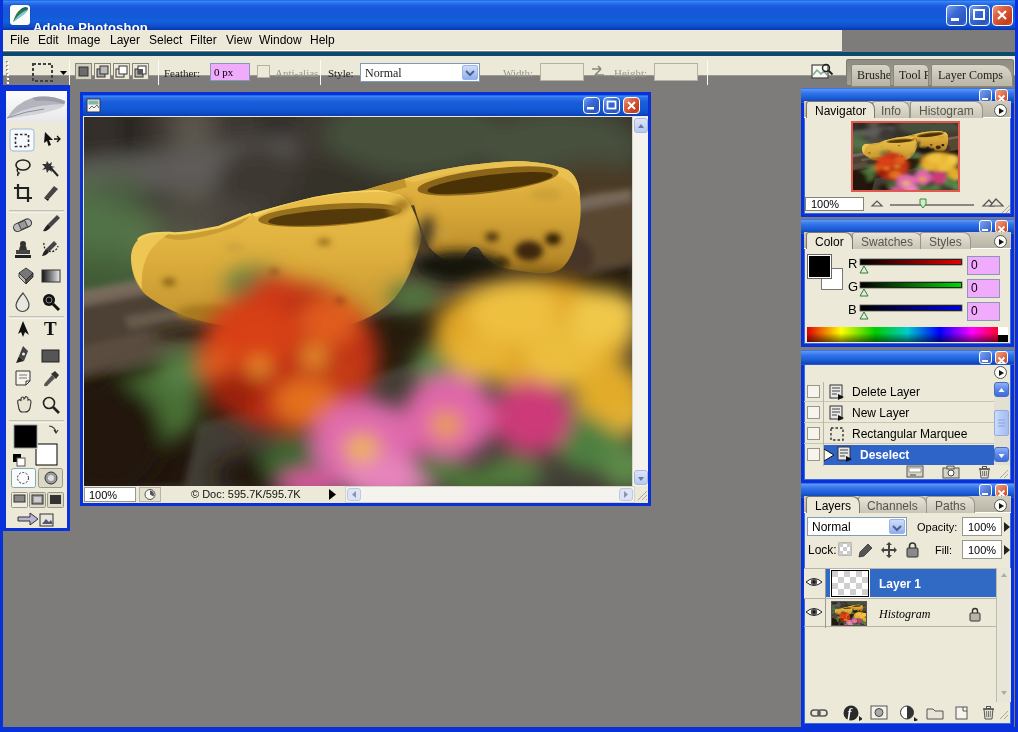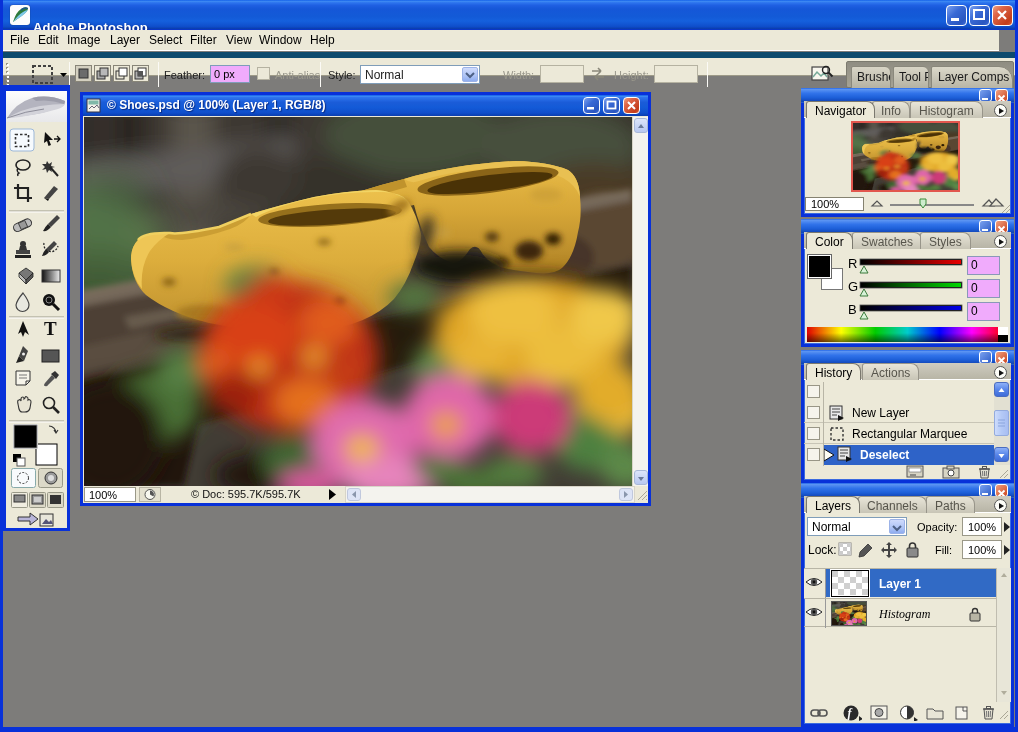--- a/index.html
+++ b/index.html
@@ -12,24 +12,24 @@
   border-left:3px solid #0831d9; border-right:3px solid #0831d9; border-bottom:5px solid #0831d9; z-index:50; pointer-events:none; }
 #titlebar { left:0; top:0; width:1018px; height:30px;
   background:linear-gradient(180deg,#0c59e8 0%,#3f8cf3 4%,#2d74ee 9%,#1e5fe2 18%,#1557d8 30%,#135ad7 55%,#1560dd 70%,#0f4ecb 88%,#0a3dae 96%,#0831d9 100%); }
 #titlebar .ttext { position:absolute; left:33px; top:20px; color:#fff; font-weight:bold; font-size:13px; text-shadow:1px 1px 2px #0a2a80; letter-spacing:0.2px; }
 .psicon { position:absolute; left:10px; top:5px; width:20px; height:20px; background:#fdfdfd; border-radius:3px; overflow:hidden; box-shadow:0 0 1px #123; }
 .capbtn { position:absolute; top:5px; width:21px; height:21px; border-radius:4px; border:1px solid #fff;
   background:linear-gradient(135deg,#7ba1ef 0%,#3969d5 40%,#2a56c0 80%,#3e6cd8 100%); color:#fff; }
 .capbtn.close { background:linear-gradient(135deg,#f0a080 0%,#dd6547 30%,#c43d1b 80%,#d95c36 100%); }
 .capbtn svg { position:absolute; left:0; top:0; }
 
-#menubar { left:0; top:30px; width:999px; height:21px; background:#ece9d8; border-bottom:1px solid #fff; }
+#menubar { left:0; top:30px; width:842px; height:21px; background:#ece9d8; border-bottom:1px solid #fff; }
 #menubar span { position:absolute; top:3px; font-size:12px; color:#000; }
 
-#optbar { left:3px; top:52px; width:1012px; height:24px; background:#ece9d8; border-top:6px solid #0c4a6e; border-bottom:1px solid #9d9a88; font-size:11px; color:#222; }
+#optbar { left:3px; top:52px; width:1012px; height:24px; background:#ece9d8; border-top:4px solid #0c4a6e; border-bottom:1px solid #9d9a88; font-size:11px; color:#222;font-family:Liberation Serif, serif; }
 .vsep { position:absolute; width:1px; background:#b8b5a2; border-right:1px solid #fbfaf6; }
 .optlabel { position:absolute; top:11px; color:#202020; }
 .optlabel.dis { color:#9a988c; }
 .xpfield { position:absolute; background:#f0abfc; border:1px solid #7f9db9; font-size:12px; color:#000; padding:1px 3px; }
 .xpfield.dis { background:#ece9d8; border-color:#b5b2a1; }
 
 
 .pal { position:absolute; background:#ece9d8; border:3px solid #0831d9; border-top:none; box-shadow:0 0 0 1px #3a6ae0 inset; }
 .pal-title { position:absolute; left:-3px; top:0; height:15px;
   background:linear-gradient(180deg,#2467e8 0%,#5a93f2 10%,#3173ea 35%,#1d5fd8 65%,#1246b8 90%,#2a66dd 100%); }
@@ -345,21 +345,20 @@
 </div>
 
 <div class="abs" id="docwin" style="left:80px; top:92px; width:571px; height:414px; border:3px solid #0831d9; background:#ece9d8;">
   <div class="abs" style="left:0; top:0; width:565px; height:21px;
     background:linear-gradient(180deg,#0c59e8 0%,#3f8cf3 6%,#2d74ee 12%,#1b5cd8 35%,#135ad7 60%,#0f4ecb 85%,#0a3dae 100%);">
     <svg class="abs" style="left:3px; top:2px;" width="17" height="17">
       <rect x="1" y="2" width="13" height="13" fill="#f4f2ea" stroke="#334"></rect>
       <rect x="2.5" y="3.5" width="10" height="4" fill="#7fb8a8"></rect>
       <path d="M3 12 l3 -3 l2 2 l3 -3 l2 3" stroke="#667" fill="none"></path>
     </svg>
-    <span style="position:absolute; left:24px; top:3px; color:#fff; font-weight:bold; font-size:12px; text-shadow:1px 1px 1px #0a2a80;">© Shoes.psd @ 100% (Layer 1, RGB/8)</span>
     <div class="capbtn" style="left:500px; top:2px; width:17px; height:17px;">
         <svg width="15" height="15">
           <rect x="3" y="9" width="7" height="2.5" fill="#fff"></rect>
         </svg>
       </div>
     <div class="capbtn" style="left:520px; top:2px; width:17px; height:17px;">
         <svg width="15" height="15">
           <rect x="3.5" y="3.5" width="8" height="7" fill="none" stroke="#fff" stroke-width="1.8"></rect>
         </svg>
       </div>
@@ -662,27 +661,35 @@
     <div class="abs" style="right:0px; top:0px; width:10px; height:8px; background:#fff;"></div>
     <div class="abs" style="right:0px; bottom:0px; width:10px; height:7px; background:#000;"></div>
   </div>
 </div>
 <div class="pal" id="pal-hist" style="left:801px; top:350px; width:213px; height:133px;">
   <div class="pal-title" style="width:213px;"></div>
   <div class="pal-min" style="left:175px;"></div>
   <div class="pal-close" style="left:191px;"><svg width="11" height="11">
         <path d="M2.5 2.5 L8.5 8.5 M8.5 2.5 L2.5 8.5" stroke="#fff" stroke-width="1.8"></path>
       </svg></div>
-  <div class="tabrow" style="top:13px;">
-    <div class="tab active" style="left:2px;">History</div>
-    <div class="tab" style="left:58px;">Actions</div>
-  </div>
   <div class="palmenu" style="right:4px; top:16px;"></div>
 
   <div class="abs" style="left:0; top:32px; width:190px; height:80px;">
+    <div class="abs" style="left:0; top:0; width:100%; height:20px; border-bottom:1px solid #c8c5b6;">
+      <svg class="abs" style="left:25px; top:2px;" width="18" height="17">
+          <rect x="1" y="1" width="12" height="13" fill="#e8e8e8" stroke="#333"></rect>
+          <g stroke="#444">
+            <line x1="3" y1="4" x2="11" y2="4"></line>
+            <line x1="3" y1="7" x2="11" y2="7"></line>
+            <line x1="3" y1="10" x2="8" y2="10"></line>
+          </g>
+          <path d="M9 10 l6 3 l-6 3 z" fill="#111"></path>
+        </svg>
+      <span class="t" style="left:48px; top:3px; font-size:12px;">Delete Layer</span>
+    </div>
     <div class="abs" style="left:0; top:21px; width:100%; height:20px; border-bottom:1px solid #c8c5b6;">
       <svg class="abs" style="left:25px; top:2px;" width="18" height="17">
           <rect x="1" y="1" width="12" height="13" fill="#e8e8e8" stroke="#333"></rect>
           <g stroke="#444">
             <line x1="3" y1="4" x2="11" y2="4"></line>
             <line x1="3" y1="7" x2="11" y2="7"></line>
             <line x1="3" y1="10" x2="8" y2="10"></line>
           </g>
           <path d="M9 10 l6 3 l-6 3 z" fill="#111"></path>
         </svg>

